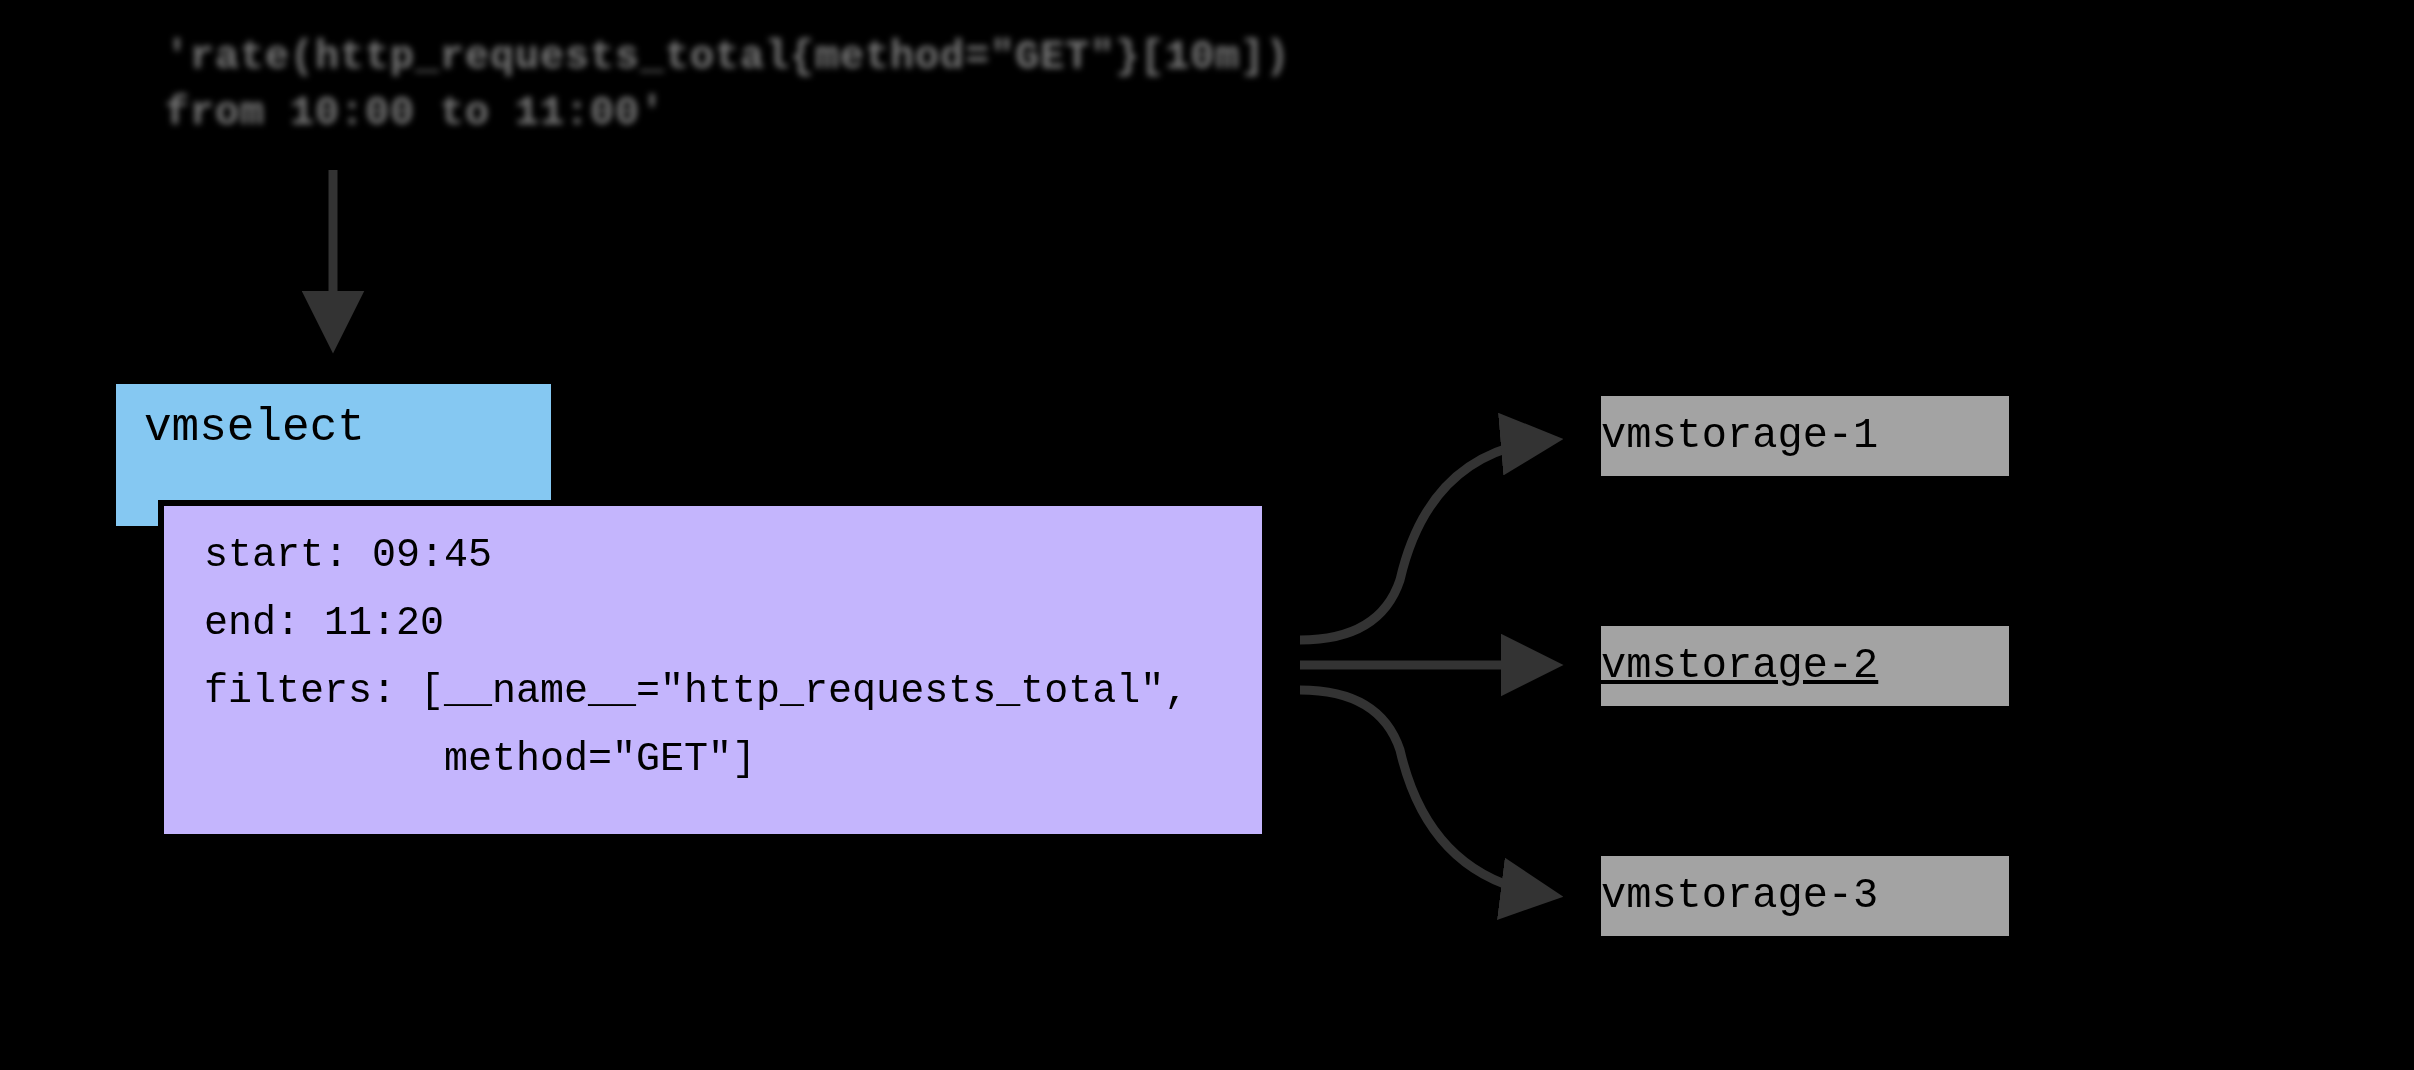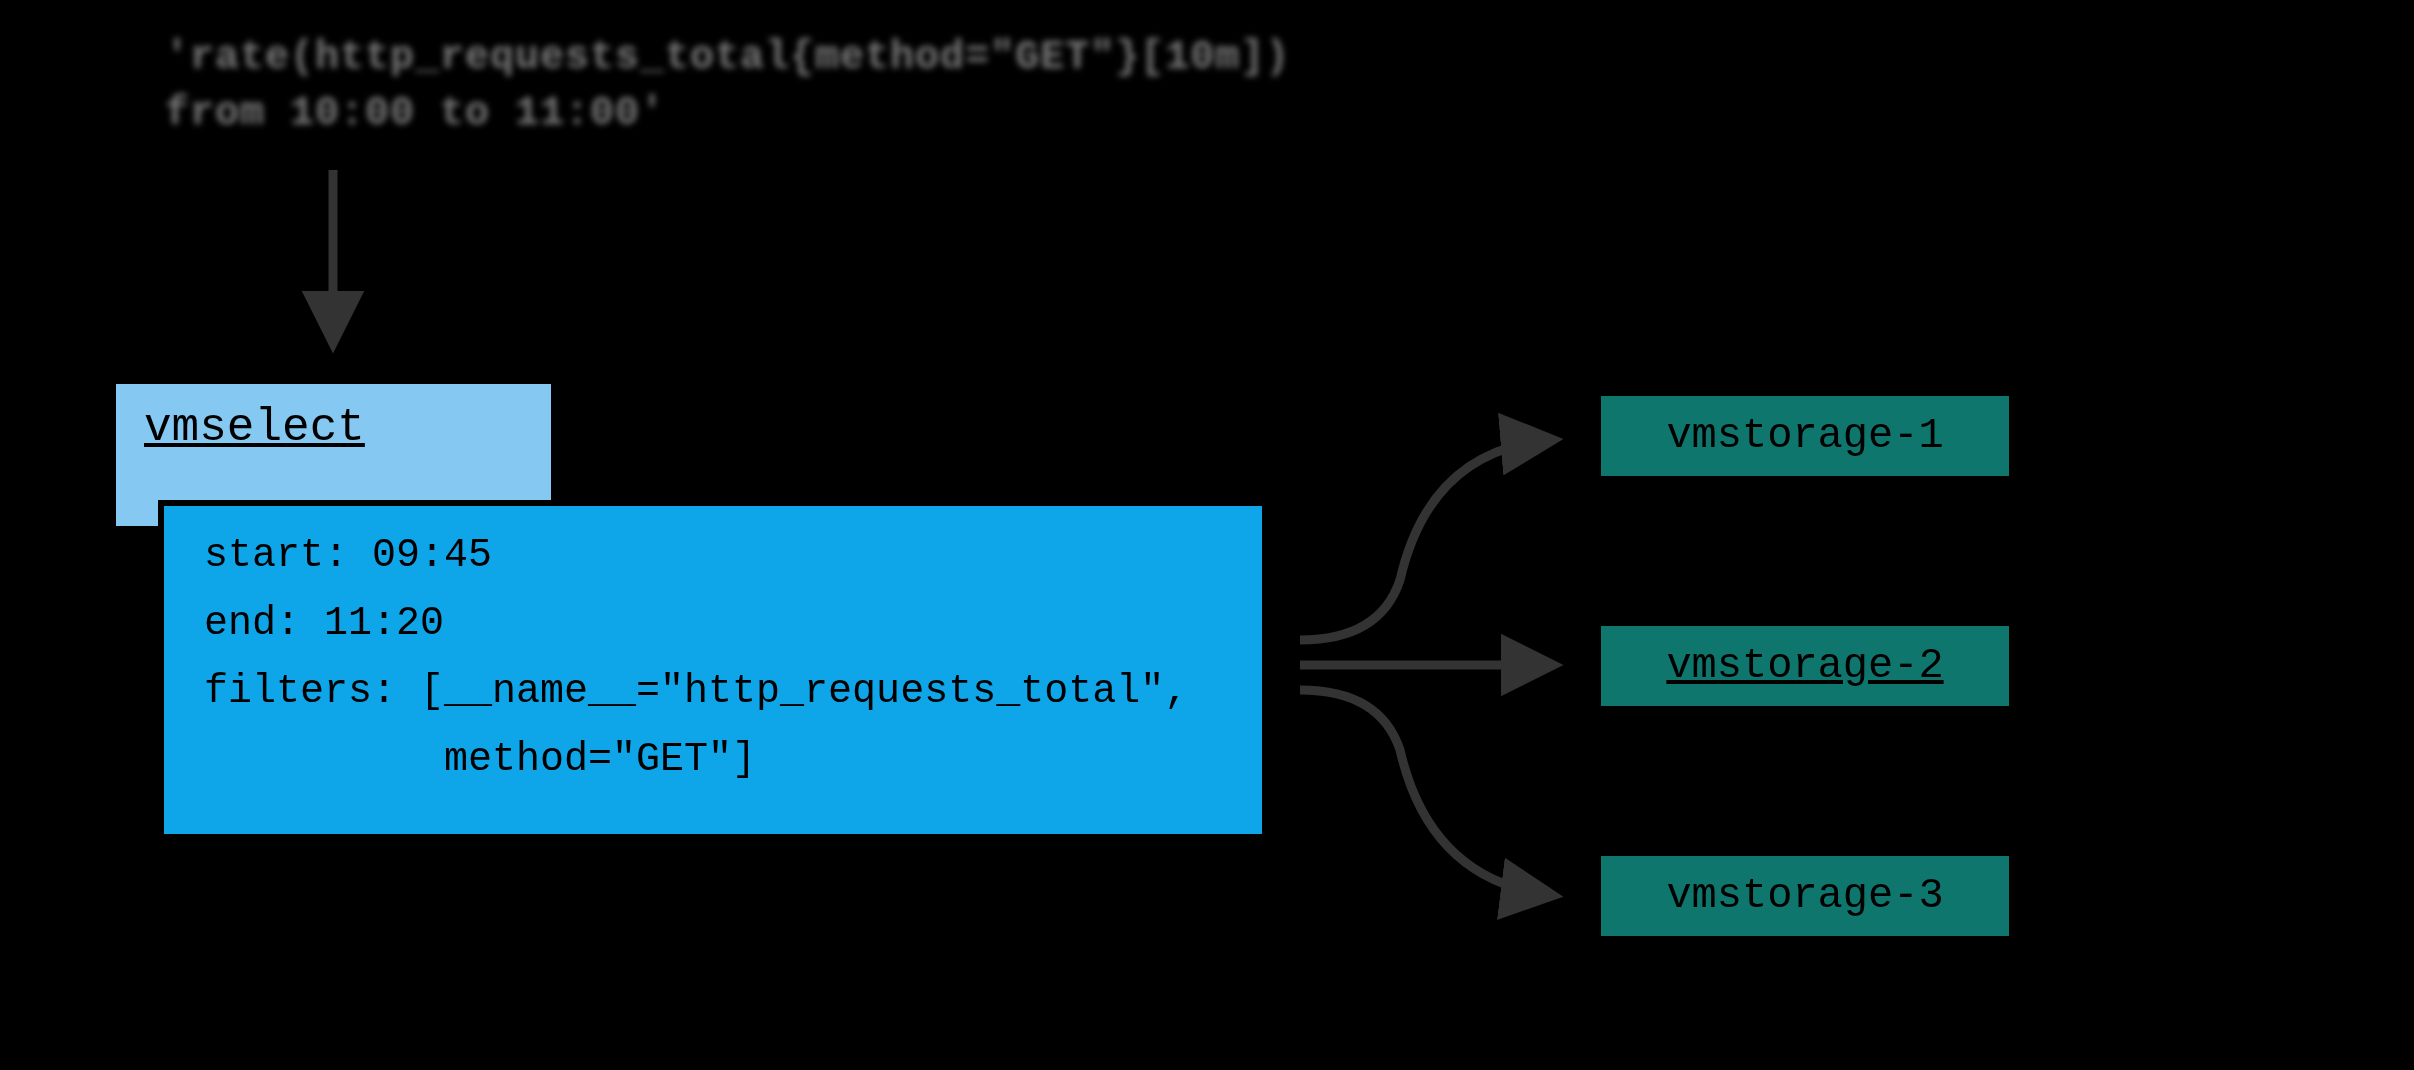--- a/index.html
+++ b/index.html
@@ -33,58 +33,57 @@
     left: 110px;
     top: 378px;
     width: 447px;
     height: 154px;
     background: #85c8f2;
     border: 6px solid #000;
     box-sizing: border-box;
     display: flex;
     align-items: flex-start;
     padding: 18px 28px;
-    text-decoration: underline;
   }
   .vmselect-box span {
     font-size: 46px;
     font-weight: 400;
     color: #000;
   }
   .details-box {
     position: absolute;
     left: 158px;
     top: 500px;
     width: 1110px;
     height: 340px;
-    background: #0ea5e9;
+    background: #c4b5fd;
     border: 6px solid #000;
     box-sizing: border-box;
     padding: 30px 40px;
     font-size: 40px;
     color: #000;
     line-height: 1.0;
   }
   .details-box .row {
     margin-bottom: 28px;
     white-space: pre;
   }
   .details-box .row:last-child {
     margin-bottom: 0;
   }
   .vmstorage-box {
     position: absolute;
     width: 420px;
     height: 92px;
-    background: #0f766e;
+    background: #a3a3a3;
     border: 6px solid #000;
     box-sizing: border-box;
     display: flex;
     align-items: center;
-    justify-content: center;
+    justify-content: flex-start;
     font-size: 42px;
     color: #000;
   }
   .vmstorage-1 { left: 1595px; top: 390px; }
   .vmstorage-2 { left: 1595px; top: 620px; text-decoration: underline; }
   .vmstorage-3 { left: 1595px; top: 850px; }
 
   .svg-overlay {
     position: absolute;
     left: 0;

